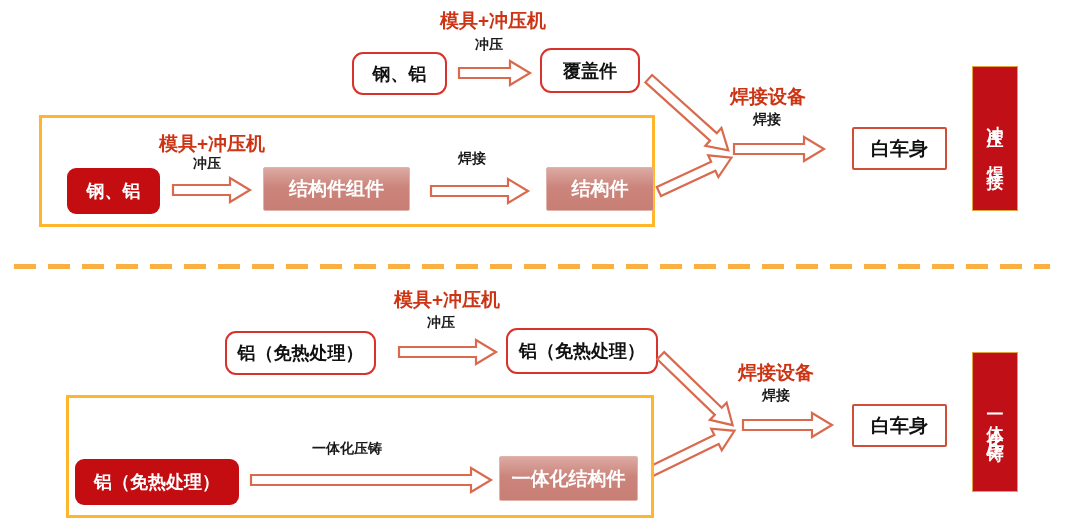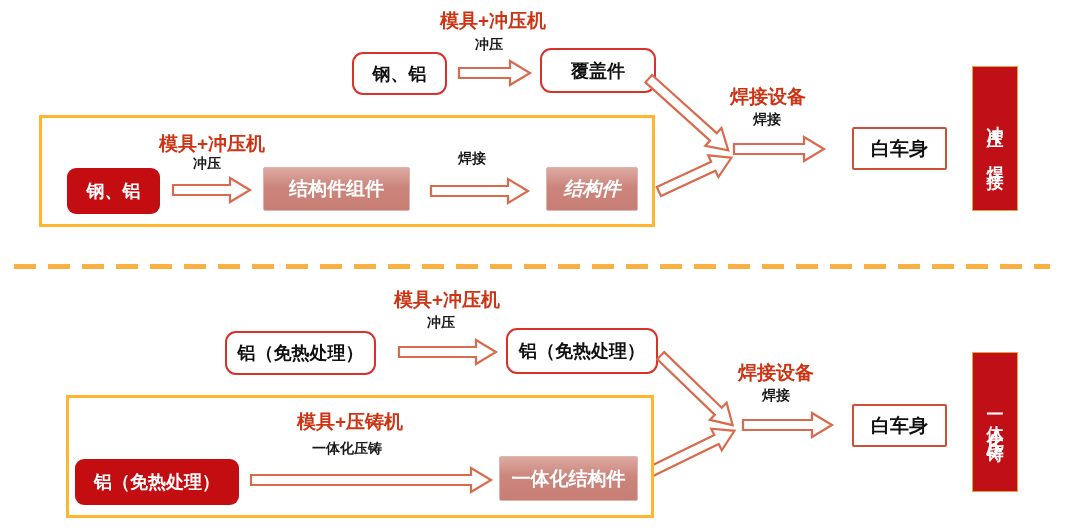--- a/index.html
+++ b/index.html
@@ -59,21 +59,21 @@
   <div class="lbl lbl-black" style="left:399px;top:36px;width:180px;">冲压</div>
 
   <div class="box-outline" style="left:352px;top:52px;width:95px;height:43px;">钢、铝</div>
 
   <div class="arr" style="left:458px;top:59px;">
     <svg width="74" height="28">
         <polygon points="1,9 52,9 52,2 72,14 52,26 52,19 1,19"></polygon>
       </svg>
   </div>
 
-  <div class="box-outline" style="left:540px;top:48px;width:116px;height:45px;">覆盖件</div>
+  <div class="box-outline" style="left:540px;top:48px;width:100px;height:45px;">覆盖件</div>
 
   <div class="arr rot" style="left:648px;top:64px;transform:rotate(42deg);">
     <svg width="110" height="28">
         <polygon points="1,9 88,9 88,2 108,14 88,26 88,19 1,19"></polygon>
       </svg>
   </div>
   <div class="arr rot" style="left:658px;top:178px;transform:rotate(-25deg);">
     <svg width="83" height="28">
         <polygon points="1,9 61,9 61,2 81,14 61,26 61,19 1,19"></polygon>
       </svg>
@@ -105,21 +105,21 @@
 
   <div class="box-pink" style="left:263px;top:167px;width:147px;height:44px;">结构件组件</div>
 
   <div class="lbl lbl-black" style="left:427px;top:150px;width:90px;">焊接</div>
   <div class="arr" style="left:430px;top:177px;">
     <svg width="100" height="28">
         <polygon points="1,9 78,9 78,2 98,14 78,26 78,19 1,19"></polygon>
       </svg>
   </div>
 
-  <div class="box-pink" style="left:546px;top:167px;width:92px;height:44px;font-style:italic;">结构件</div>
+  <div class="box-pink" style="left:546px;top:167px;width:108px;height:44px;">结构件</div>
 
   <div class="divider" style="left:14px;top:264px;width:1036px;"></div>
 
   <div class="lbl lbl-red" style="left:347px;top:287px;width:200px;">模具+冲压机</div>
   <div class="lbl lbl-black" style="left:351px;top:314px;width:180px;">冲压</div>
 
   <div class="box-outline" style="left:225px;top:331px;width:151px;height:44px;">铝（免热处理）</div>
 
   <div class="arr" style="left:398px;top:338px;">
     <svg width="100" height="28">
@@ -146,21 +146,20 @@
     <svg width="92" height="28">
         <polygon points="1,9 70,9 70,2 90,14 70,26 70,19 1,19"></polygon>
       </svg>
   </div>
   <div class="box-result" style="left:852px;top:404px;width:95px;height:43px;">白车身</div>
 
   <div class="banner" style="left:972px;top:352px;width:46px;height:140px;">一体化压铸</div>
 
   <div class="container-orange" style="left:66px;top:395px;width:588px;height:123px;"></div>
 
-  <div class="lbl lbl-red" style="left:260px;top:409px;width:180px;">模具+压铸机</div>
   <div class="lbl lbl-black" style="left:257px;top:440px;width:180px;">一体化压铸</div>
 
   <div class="box-redfill" style="left:75px;top:459px;width:164px;height:46px;">铝（免热处理）</div>
 
   <div class="arr" style="left:250px;top:466px;">
     <svg width="243" height="28">
         <polygon points="1,9 221,9 221,2 241,14 221,26 221,19 1,19"></polygon>
       </svg>
   </div>
 

